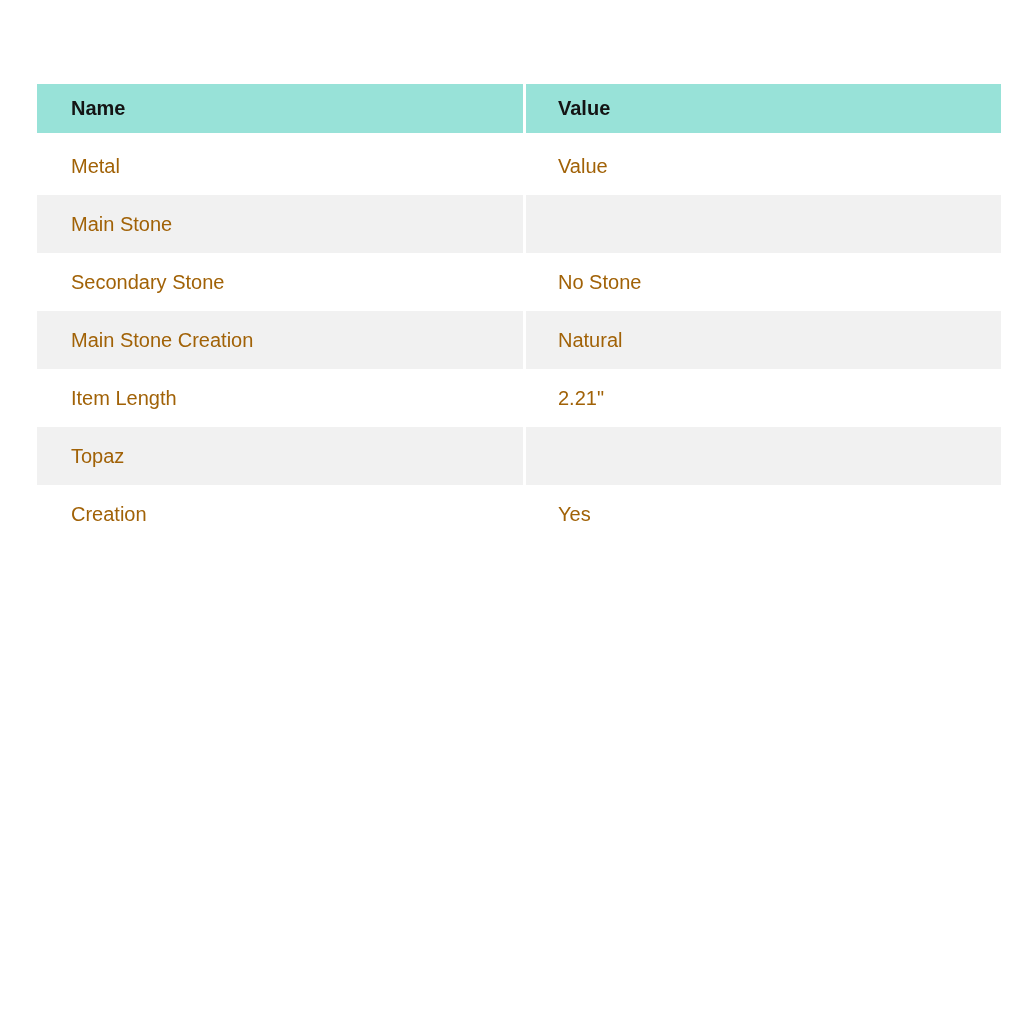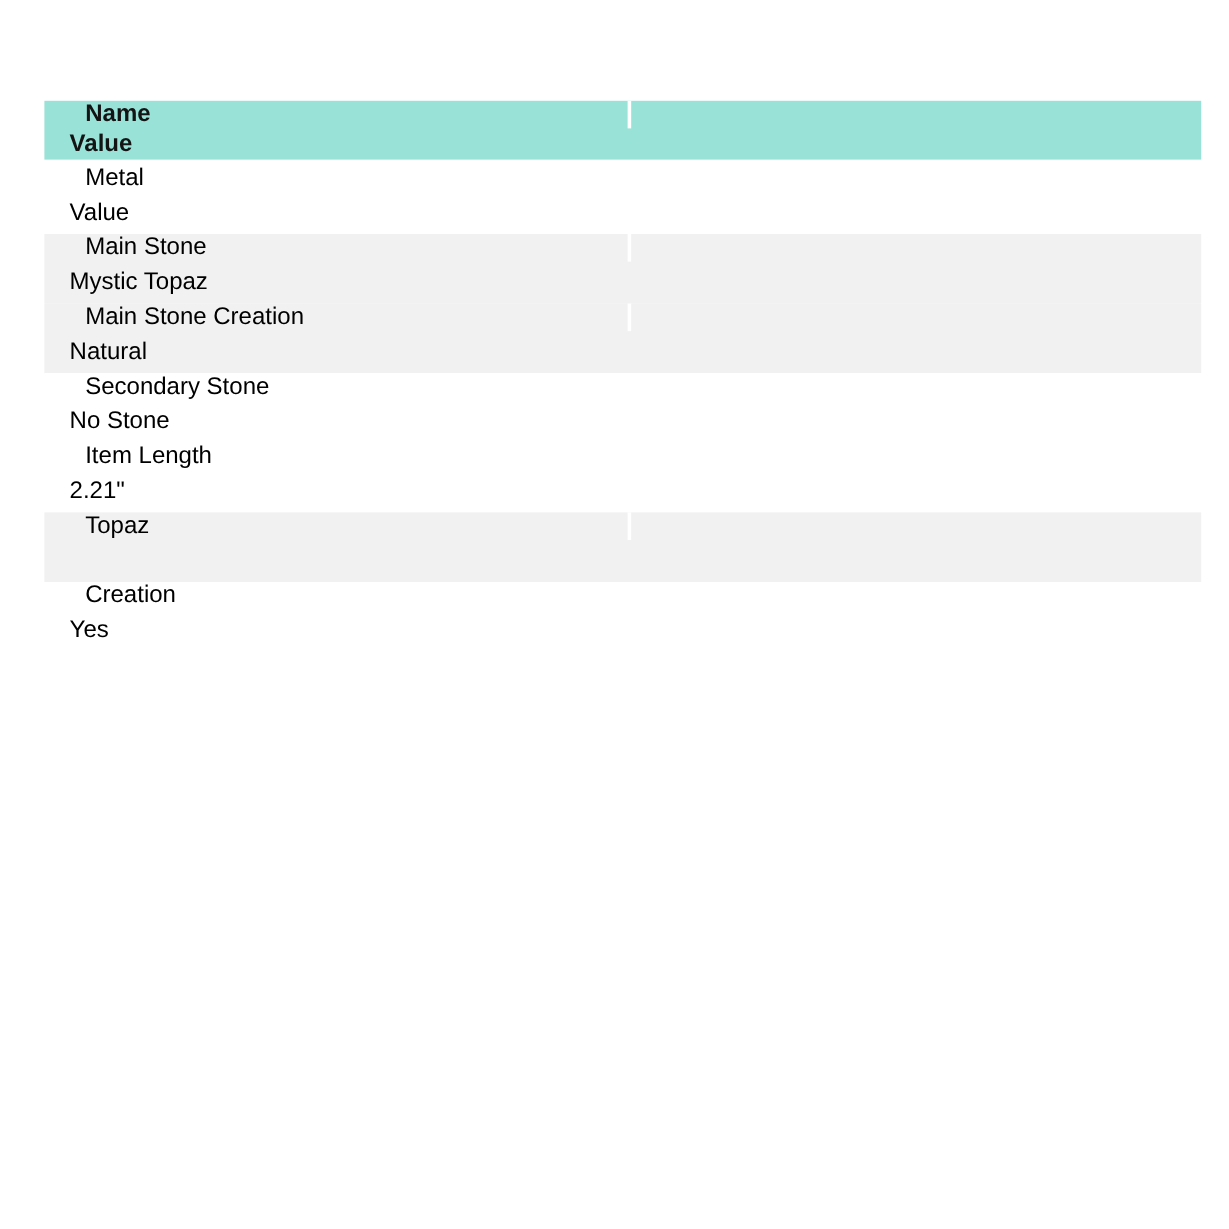--- a/index.html
+++ b/index.html
@@ -18,48 +18,47 @@
   .spec-table {
     position: absolute;
     left: 37px;
     top: 84px;
     width: 964px;
   }
   .row {
     display: flex;
     height: 58px;
     background: #ffffff;
-    flex-direction: column;
   }
   .row.header {
     height: 49px;
     margin-bottom: 4px;
     background: #98e2d8;
   }
   .row.alt {
     background: #f1f1f1;
     justify-content: space-between;
   }
   .cell {
     display: flex;
     align-items: center;
     font-size: 20px;
-    color: #000000;
+    color: #a16207;
     box-sizing: border-box;
     white-space: nowrap;
     overflow: hidden;
   }
   .name-col {
     width: 489px;
     border-right: 3px solid #ffffff;
     padding-left: 34px;
   }
   .value-col {
     flex: 1;
-    padding-left: 21px;
+    padding-left: 32px;
   }
   .row.header .cell {
     font-weight: bold;
     color: #141414;
   }
 </style>
 </head>
 <body>
 
 <div class="page">
@@ -70,31 +69,30 @@
       <div class="cell value-col">Value</div>
     </div>
 
     <div class="row">
       <div class="cell name-col">Metal</div>
       <div class="cell value-col">Value</div>
     </div>
 
     <div class="row alt">
       <div class="cell name-col">Main Stone</div>
-      <div class="cell value-col">Mystic Topaz</div>
+    </div>
+
+    <div class="row">
+      <div class="cell name-col">Secondary Stone</div>
+      <div class="cell value-col">No Stone</div>
     </div>
 
     <div class="row alt">
       <div class="cell name-col">Main Stone Creation</div>
       <div class="cell value-col">Natural</div>
-    </div>
-
-    <div class="row">
-      <div class="cell name-col">Secondary Stone</div>
-      <div class="cell value-col">No Stone</div>
     </div>
 
     <div class="row">
       <div class="cell name-col">Item Length</div>
       <div class="cell value-col">2.21"</div>
     </div>
 
     <div class="row alt">
       <div class="cell name-col">Topaz</div>
     </div>

